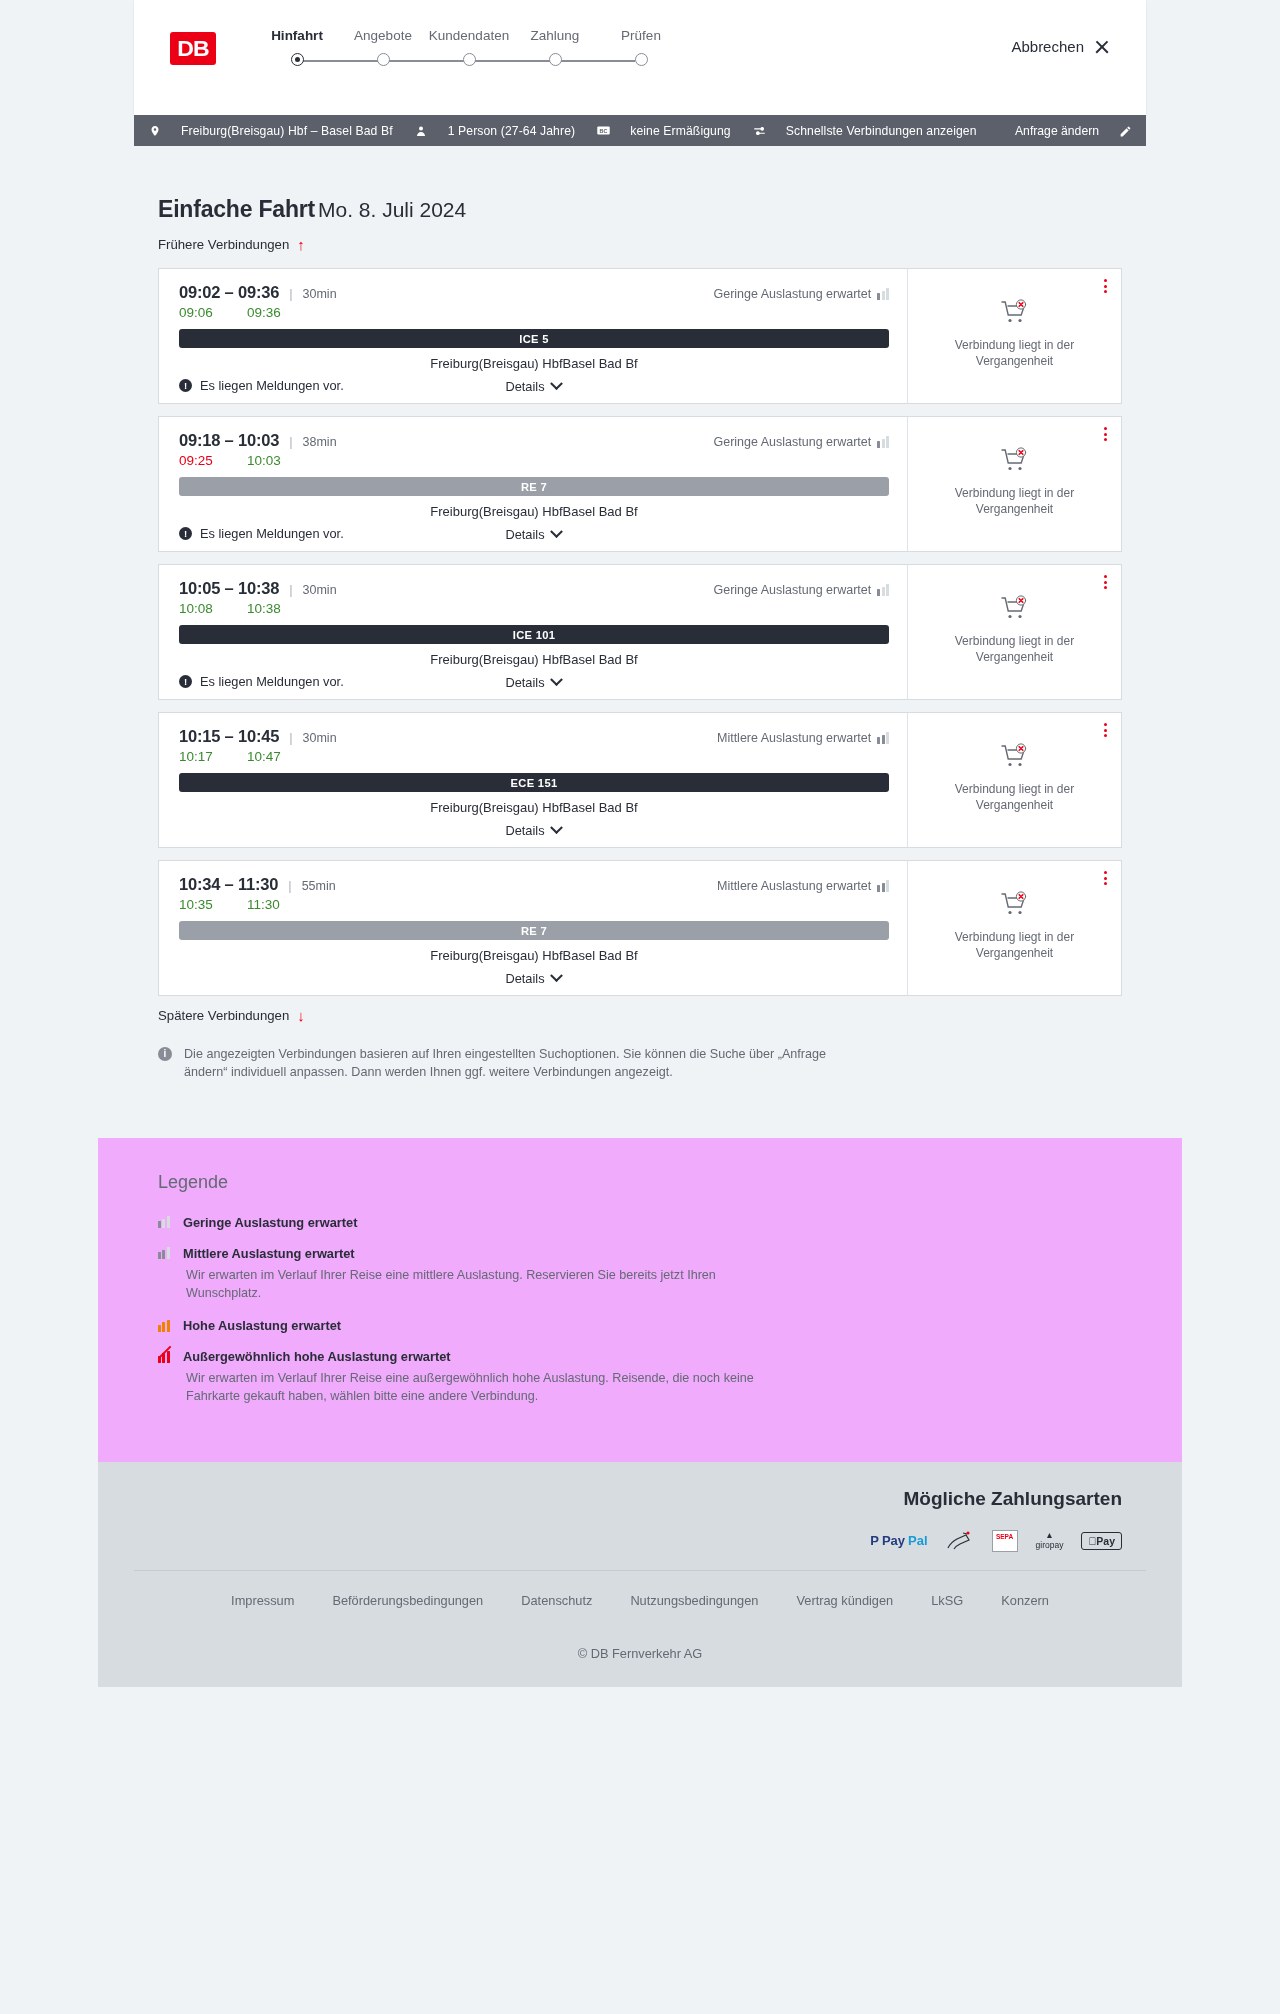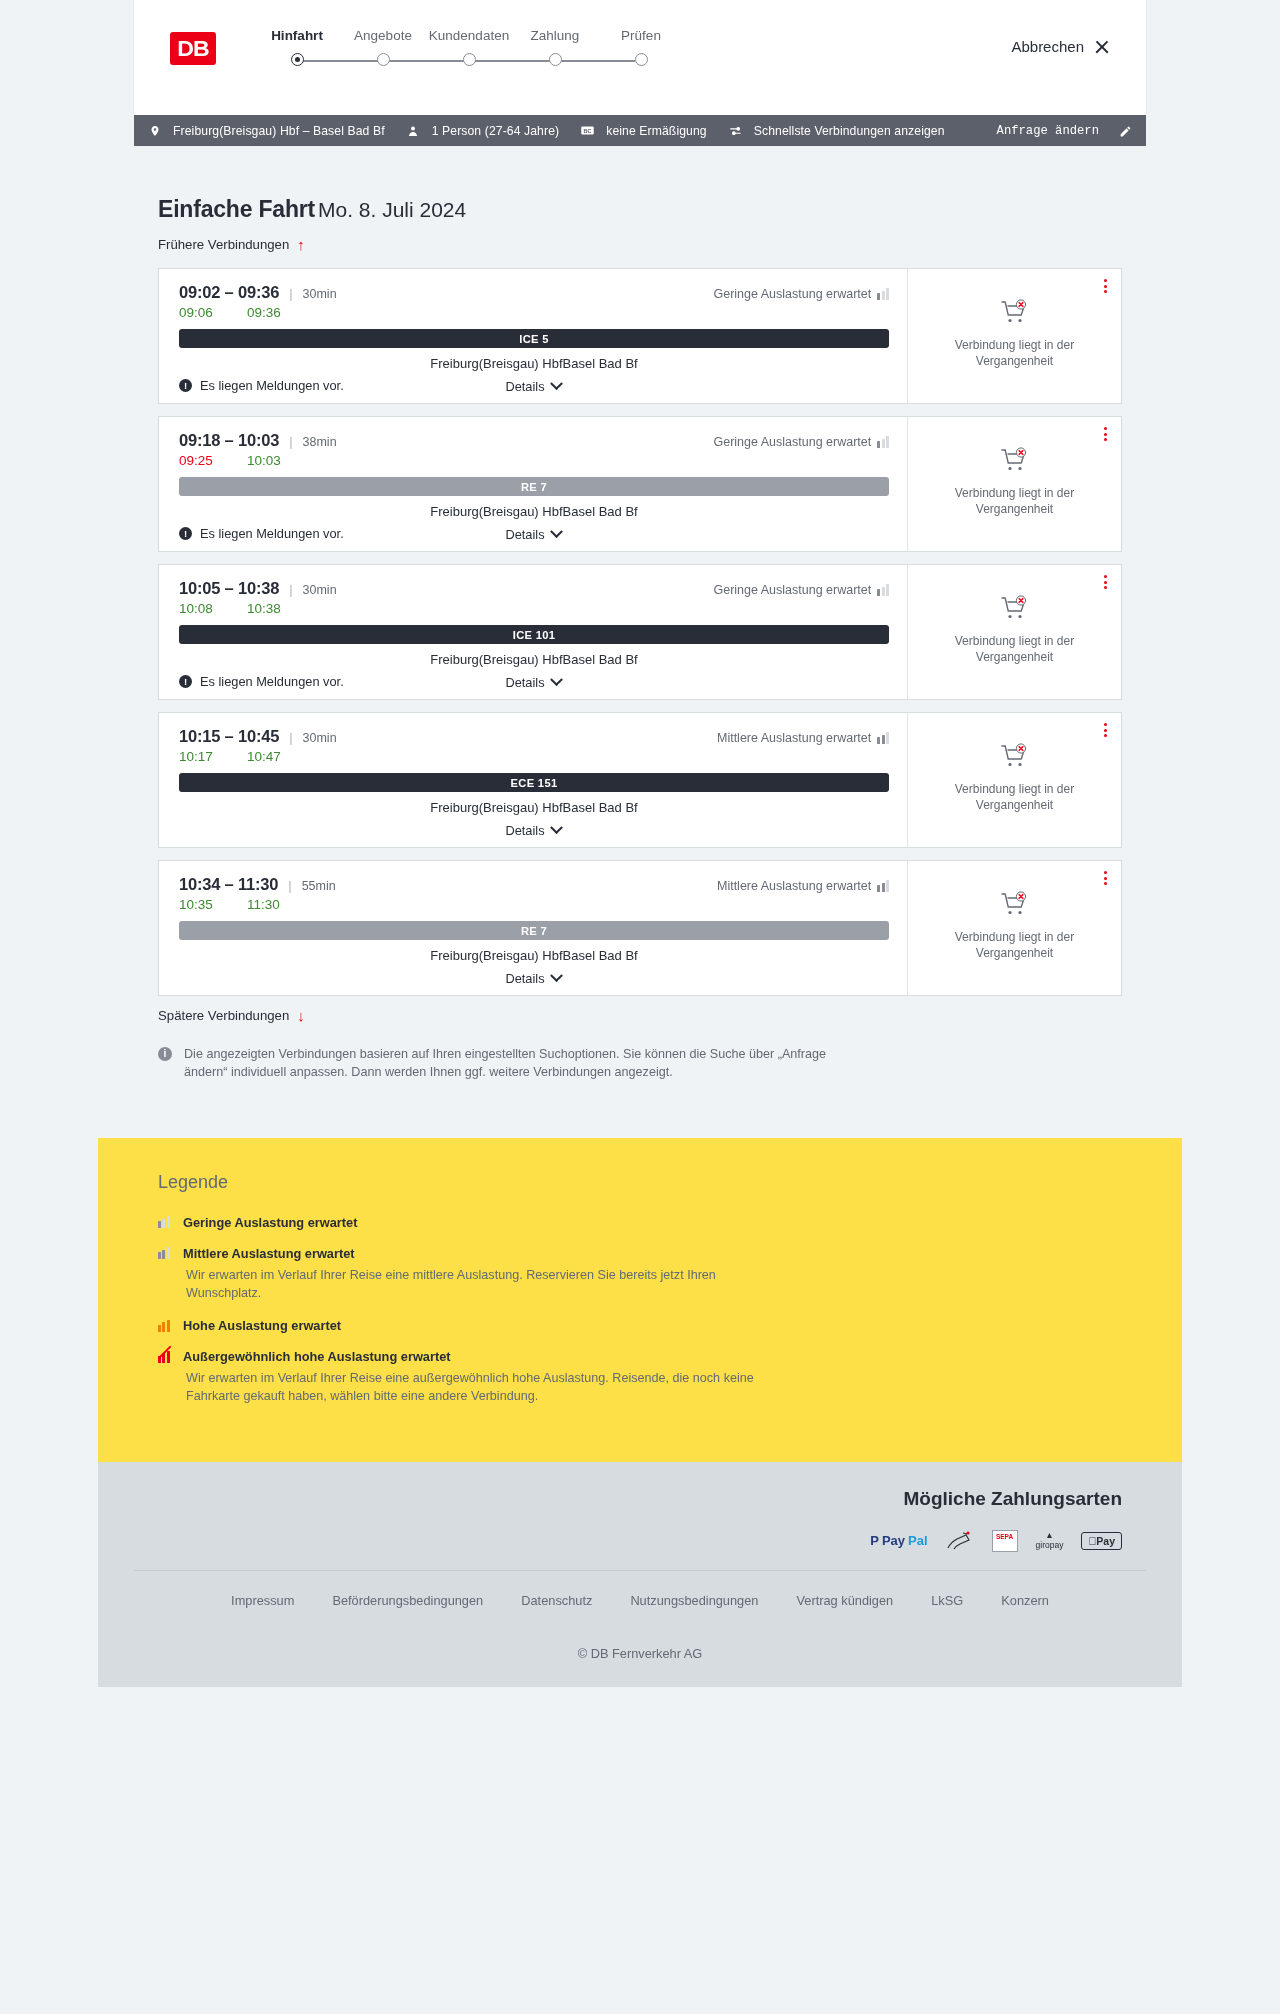--- a/index.html
+++ b/index.html
@@ -106,30 +106,29 @@
     margin: 0 36px;
     background: #5c606a;
     color: #fff;
     height: 31px;
     display: flex;
     align-items: center;
     padding: 0 14px;
     font-size: 12.2px;
     position: relative;
   }
-  .infoitem { display: flex; align-items: center; gap: 12px; margin-right: 22px; white-space: nowrap; }
+  .infoitem { display: flex; align-items: center; gap: 20px; margin-right: 22px; white-space: nowrap; }
   .infoitem .lbl { letter-spacing: .1px; }
   .ib-icon { display:inline-flex; width:13px; height:13px; align-items:center; justify-content:center; }
   .ib-icon svg { display:block; }
   .anfrage {
     margin-left: auto;
     display: flex; align-items: flex-end; gap: 20px;
     white-space: nowrap;
     cursor: pointer;
-    font-family: Liberation Mono, monospace;
   }
 
   
   .content { margin: 0 36px; padding: 0 0 28px 0; }
 
   .h1row {
     display: flex; align-items: baseline; gap: 3px;
     padding: 50px 0 0 24px;
   }
   .h1row .big { font-size: 23px; font-weight: bold; letter-spacing: -0.2px;}
@@ -253,21 +252,21 @@
   .info-circle {
     width: 14px; height: 14px; border-radius: 50%;
     background: #878c96; color: #fff;
     font-size: 10px; font-weight: bold;
     display: flex; align-items:center; justify-content:center;
     flex: none; margin-top: 2px; line-height: 1;
   }
 
   
   .legend {
-    background: #fde047;
+    background: #f0abfc;
     padding: 34px 0 40px 0;
     margin-top: 28px;
   }
   .legend-inner { margin: 0 36px; padding: 0 24px; }
   .legend-title { font-size: 18px; color: #646973; margin-bottom: 22px; }
   .legend-item { margin-bottom: 16px; }
   .legend-head {
     display: flex; align-items: center; gap: 10px;
     font-size: 12.8px; font-weight: bold; color: #282d37;
   }

